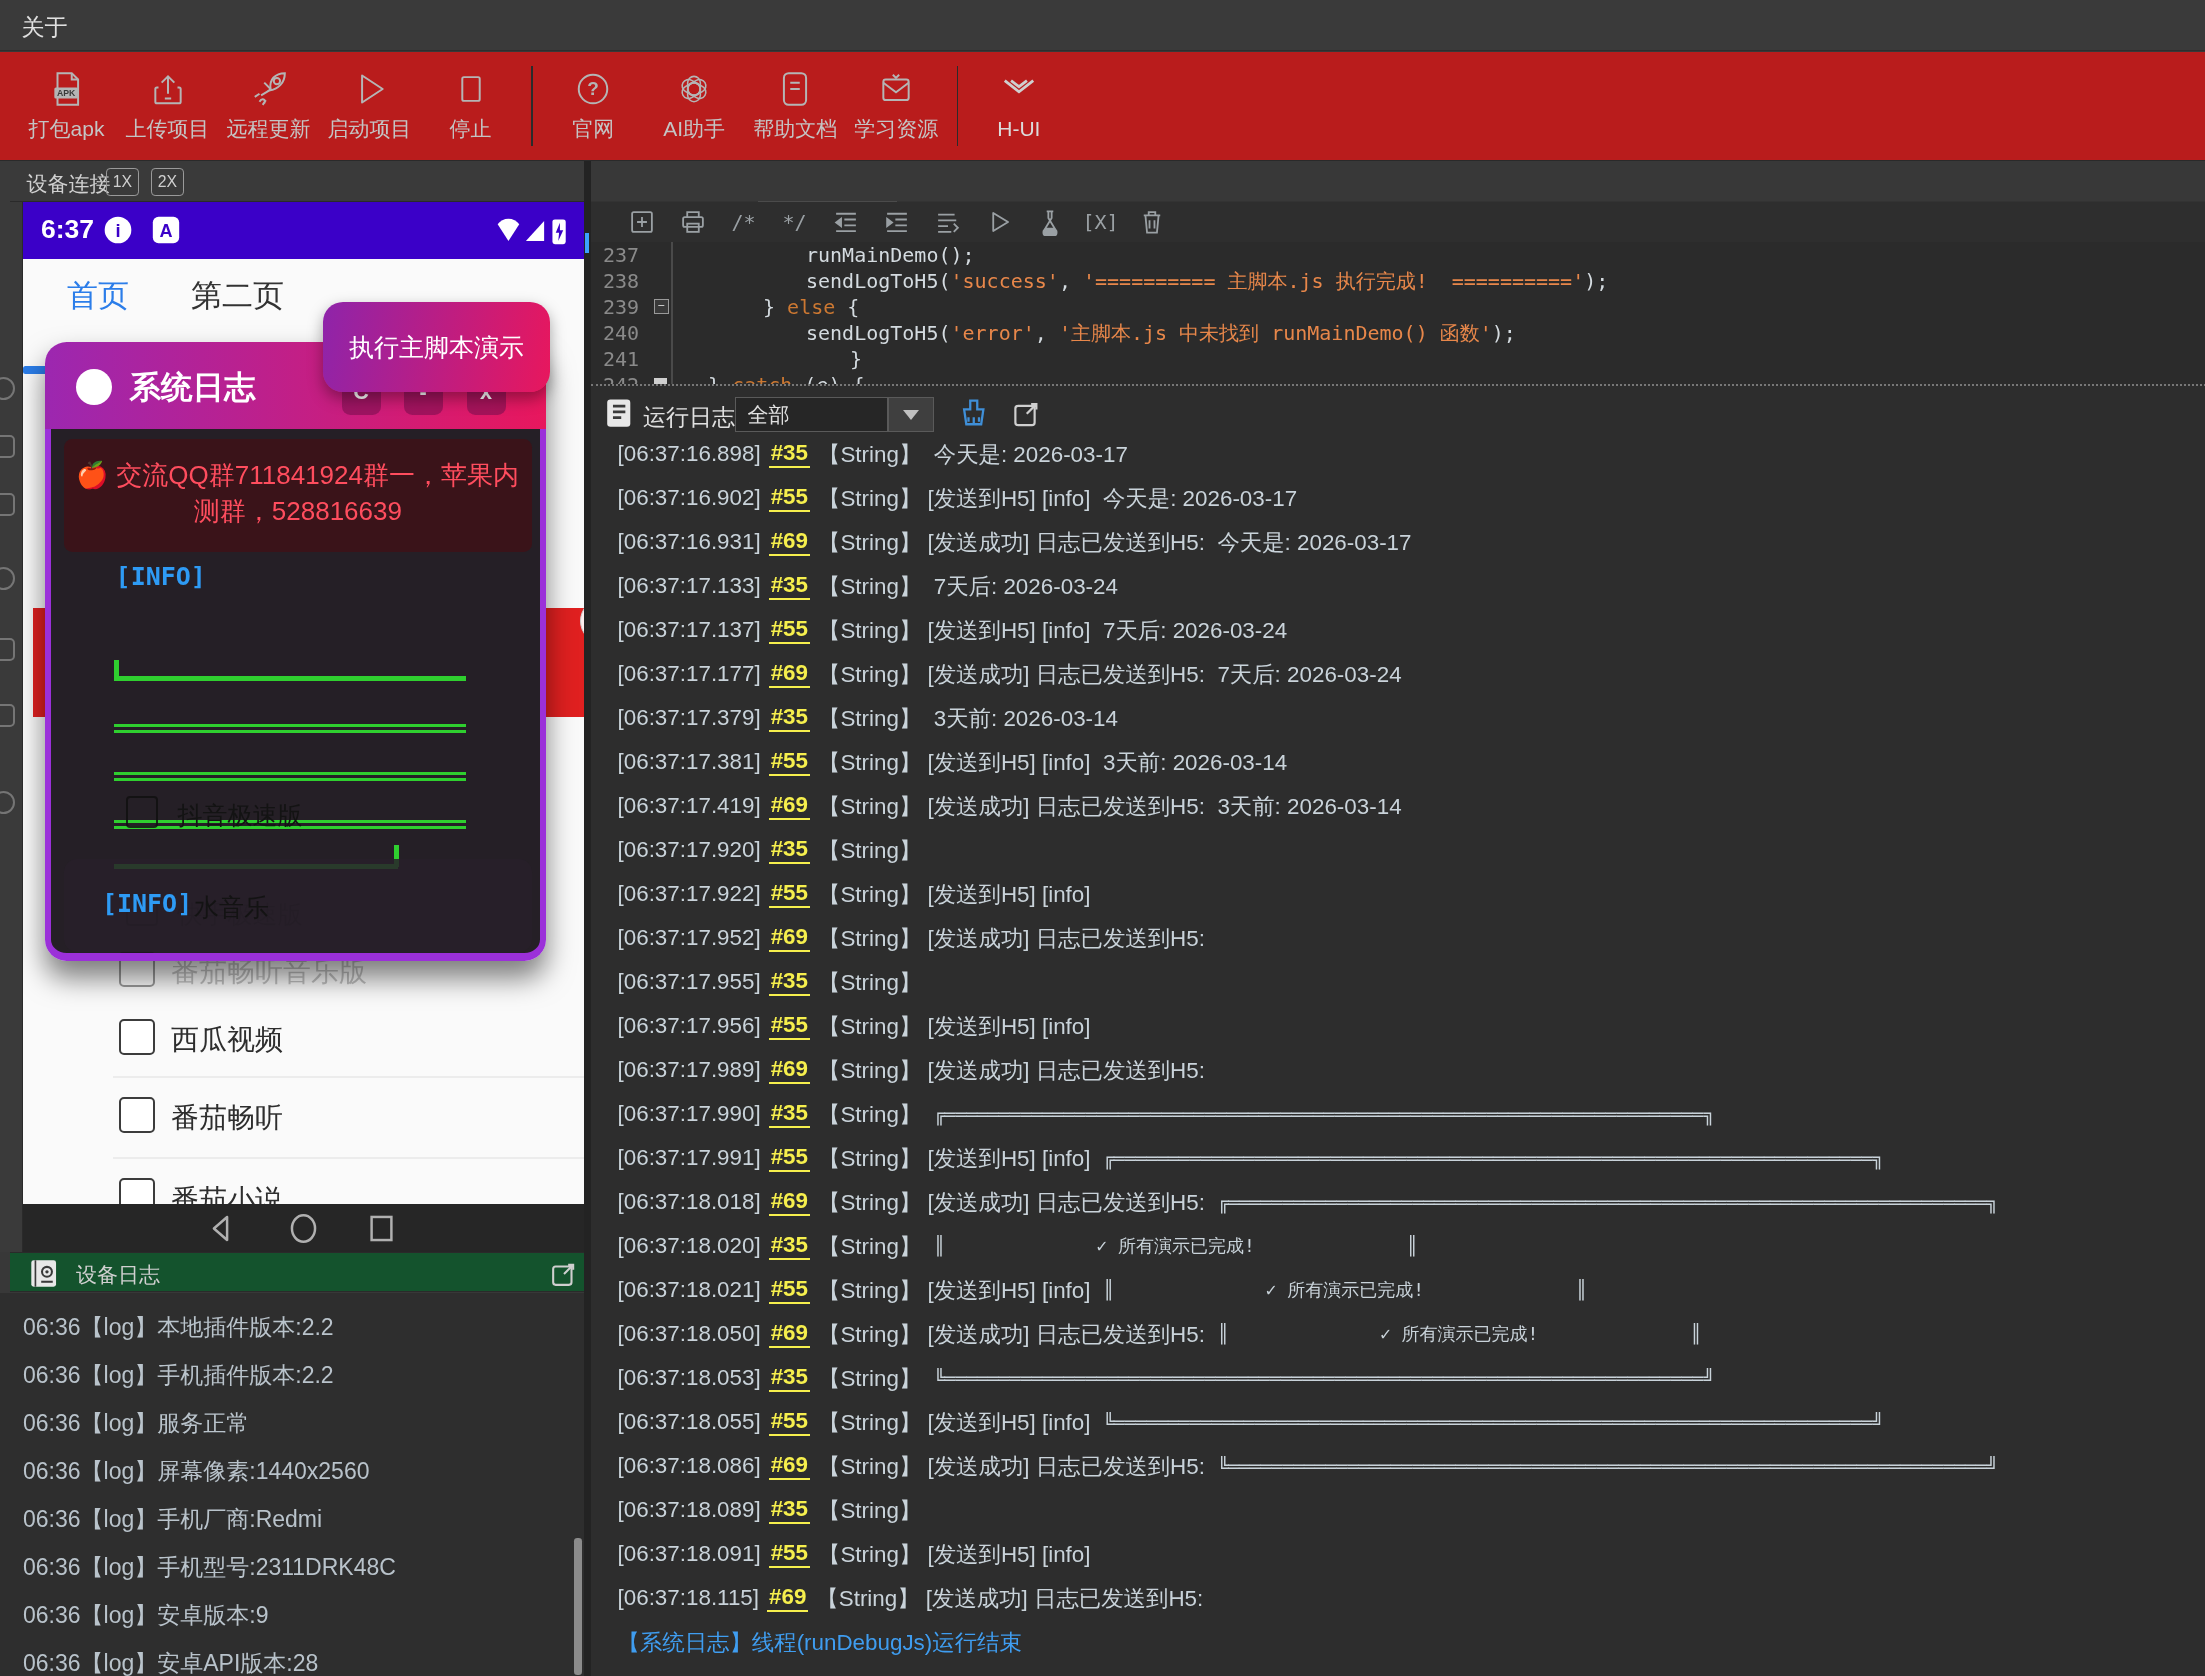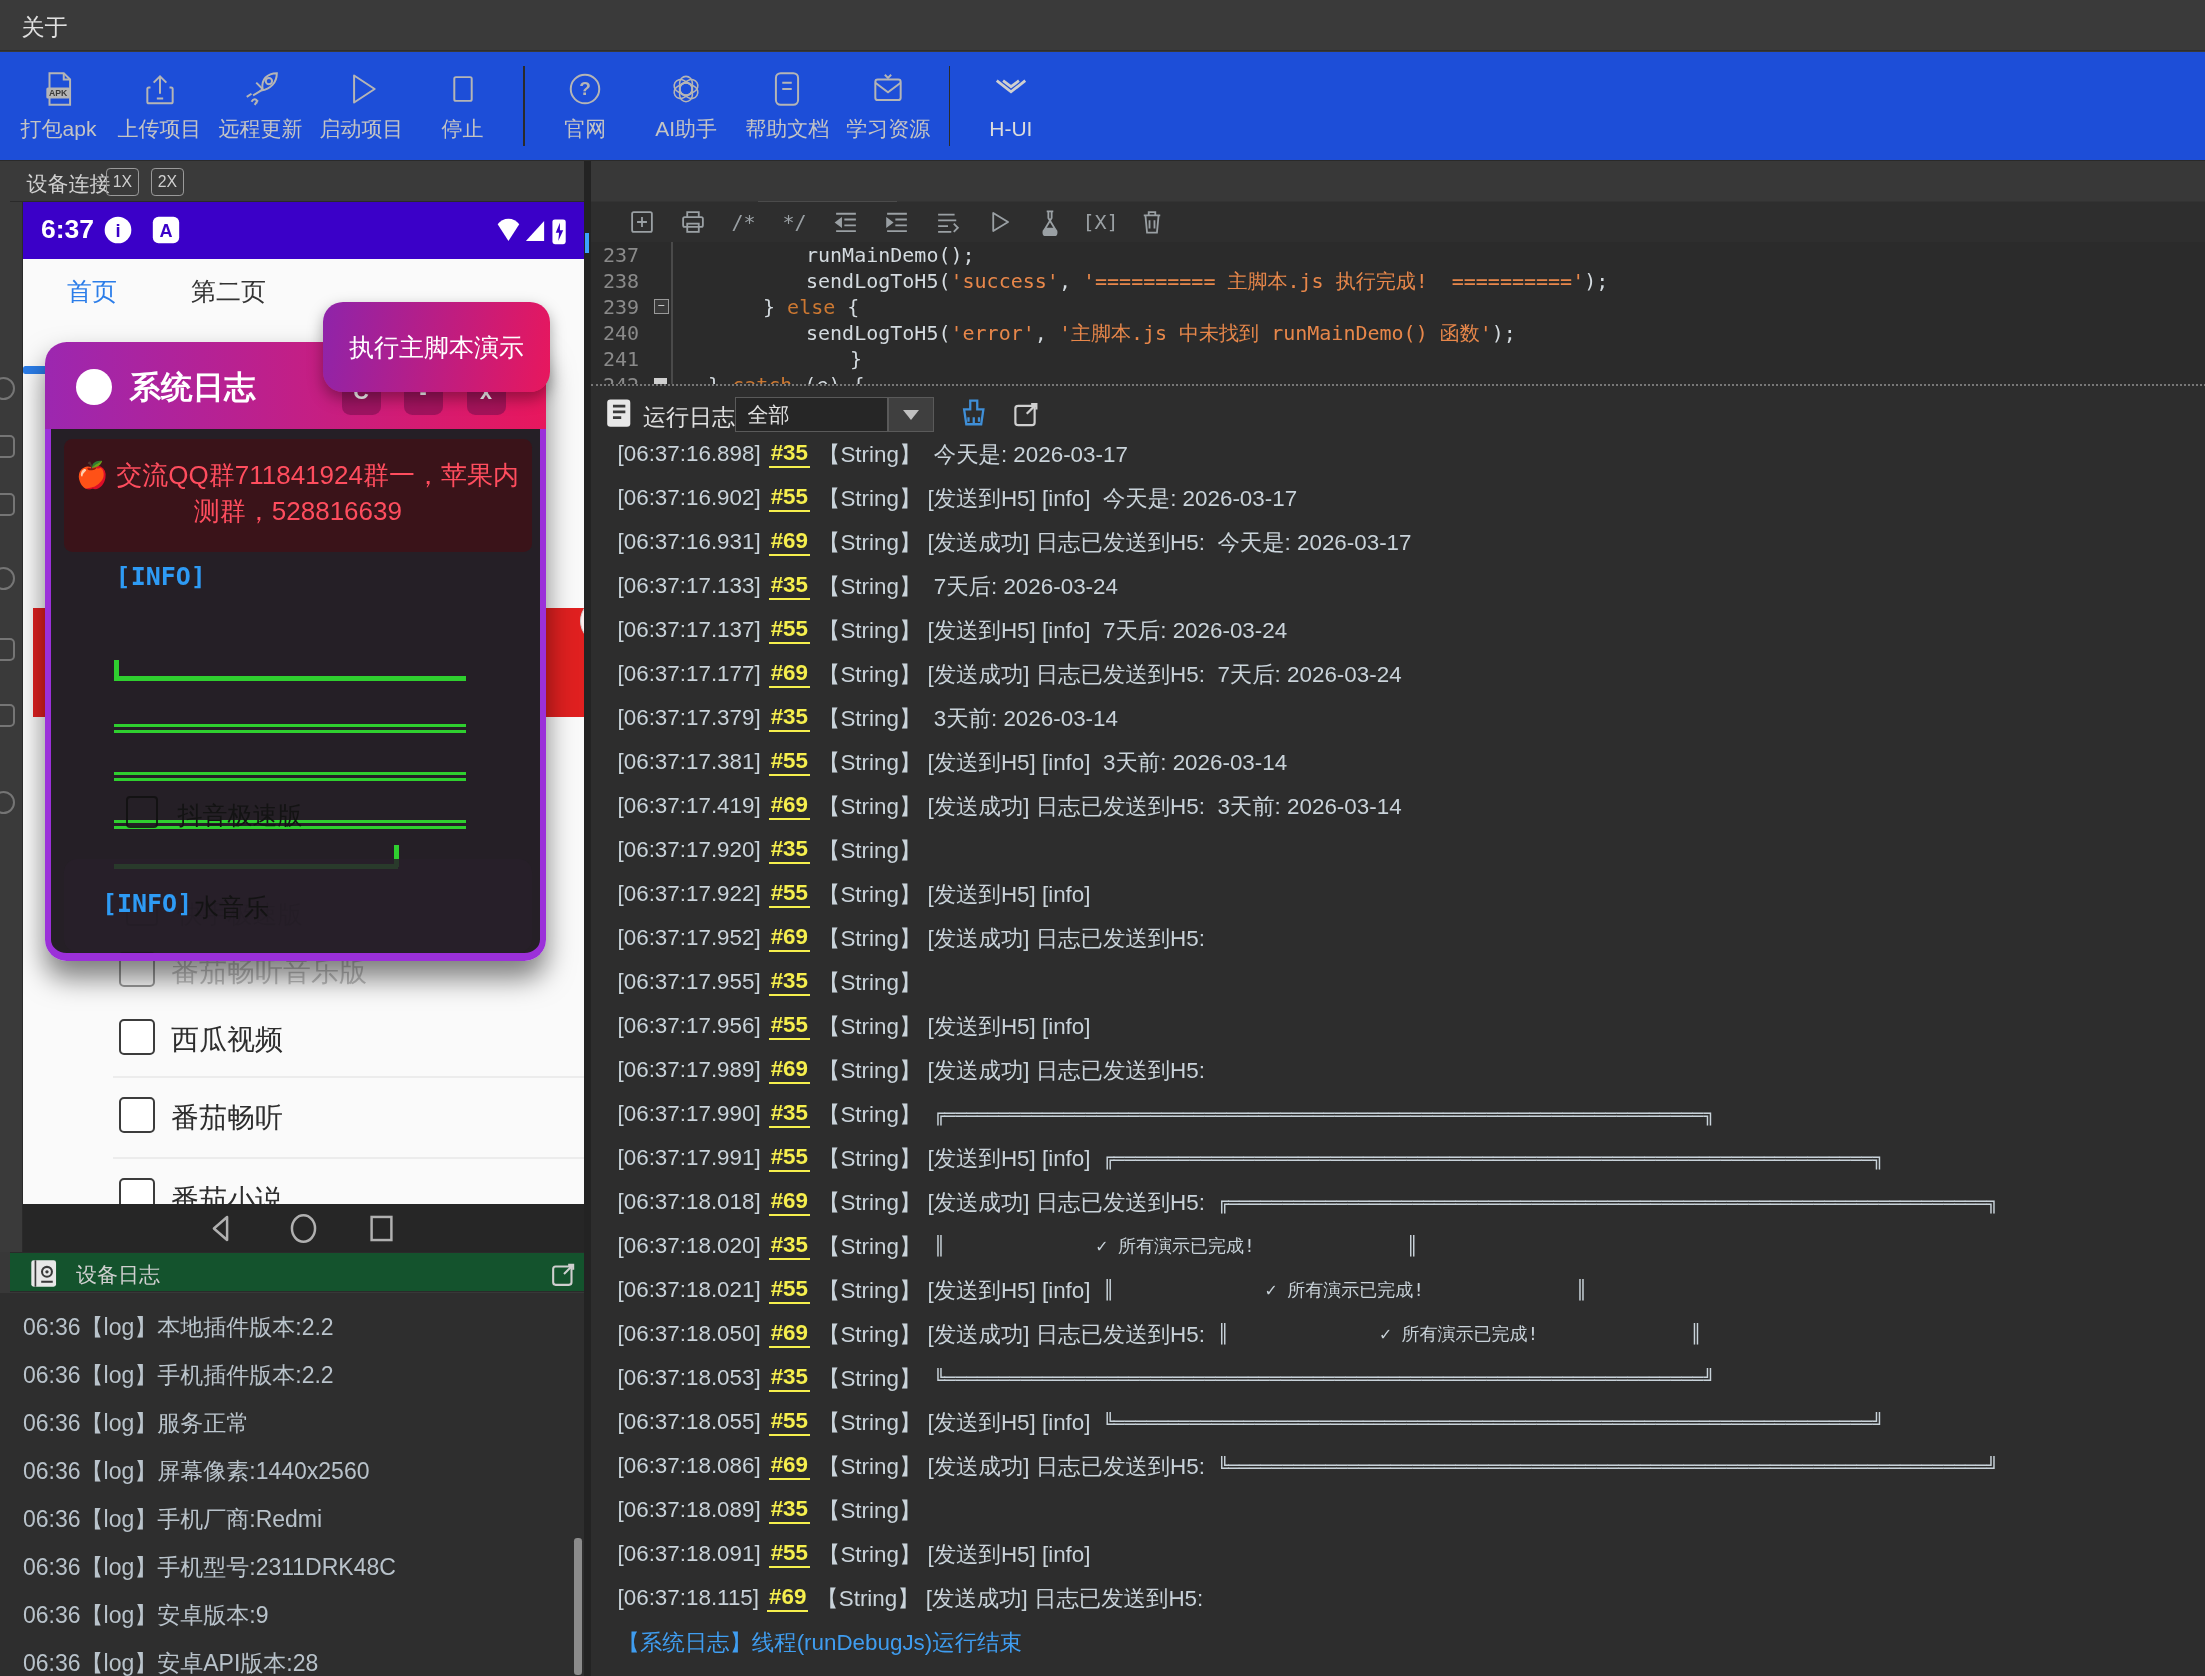--- a/index.html
+++ b/index.html
@@ -4,21 +4,21 @@
 <style>
   * { margin:0; padding:0; box-sizing:border-box; }
   html,body { width:2205px; height:1677px; background:#383838; font-family:"Liberation Sans",sans-serif; overflow:hidden; position:relative; }
   .abs { position:absolute; }
 
   
   #menubar { position:absolute; left:0; top:0; width:2205px; height:51px; background:#3a3a3a; border-bottom:0.8px solid #2e2e2e; }
   #menuAbout { position:absolute; left:21.6px; top:11.6px; font-size:23px; color:#e0e0e0;font-family:Liberation Mono, monospace; }
 
   
-  #toolbar { position:absolute; left:0; top:52px; width:2205px; height:109px; background:#1d4ed8; border-bottom:0.8px solid #2a2a2a; display:flex; align-items:center; padding-left:8px; }
+  #toolbar { position:absolute; left:0; top:52px; width:2205px; height:109px; background:#b91c1c; border-bottom:0.8px solid #2a2a2a; display:flex; align-items:center; padding-left:16px; }
   .tbtn { width:101px; height:100px; display:flex; flex-direction:column; align-items:center; justify-content:center; cursor:pointer; }
   .ticon { width:40px; height:40px; display:flex; align-items:center; justify-content:center; }
   .ticon svg { width:38px; height:38px; }
   .tlabel { margin-top:6.6px; font-size:21px; color:#c4c4c4; white-space:nowrap; }
   .tdiv { width:1.7px; height:80px; background:#2b2b2b; margin:0 10px; }
   .hui .tlabel { color:#dcdcdc; }
 
   
   #leftStrip { position:absolute; left:0; top:161px; width:23px; height:1091px; background:#3a3a3a; border-right:1.7px solid #2a2a2a; overflow:hidden; }
   .sic { position:absolute; left:-8.3px; width:23px; height:23px; border:2.1px solid #8f8f8f; opacity:.7; }
@@ -27,21 +27,21 @@
 
   
   #devHeader { position:absolute; left:10px; top:161px; width:574px; height:41px; background:#3a3a3a; border-bottom:0.8px solid #2a2a2a; }
   #devTitle { position:absolute; left:16.6px; top:9px; font-size:21px; color:#d0d0d0; }
   .zbtn { position:absolute; top:6.6px; width:33px; height:28px; border:1.7px solid #9a9a9a; border-radius:4.1px; color:#cfcfcf; font-size:15.8px; text-align:center; line-height:26px; cursor:pointer; }
 
   
   #phone { position:absolute; left:23px; top:202px; width:561px; height:1003px; background:#fafafa; overflow:hidden; }
   #statusbar { position:absolute; left:0; top:0; width:561px; height:57px; background:#3b00c8; }
   #statusTime { position:absolute; left:18px; top:11.6px; color:#fff; font-size:26.5px; font-weight:bold; }
-  .tabLbl { position:absolute; top:73px; font-size:25px; cursor:pointer; }
+  .tabLbl { position:absolute; top:73px; font-size:31px; cursor:pointer; }
   #tabHome { left:44px; color:#2b7de9; }
   #tabSecond { left:168px; color:#333; }
   #tabUnderline { position:absolute; left:0; top:164px; width:137px; height:8.3px; background:#2b7de9; border-radius:2.5px; }
   #runBtn { position:absolute; left:300px; top:100px; width:227px; height:90px; border-radius:20px; background:linear-gradient(100deg,#8e24aa,#e8175d); color:#fff; font-size:25px; display:flex; align-items:center; justify-content:center; box-shadow:0 6.6px 15px rgba(0,0,0,.35); cursor:pointer; z-index:6; }
   .redbar { position:absolute; background:#e02020; z-index:1; }
 
   
   #dialog { position:absolute; left:21.6px; top:140px; width:501px; height:619px; z-index:5; border-radius:21.6px; box-shadow:0 16.6px 28px rgba(0,0,0,.5); }
   #dlgHeader { position:absolute; left:0; top:0; width:501px; height:87px; border-radius:21.6px 21.6px 0 0; background:linear-gradient(90deg,#9c27b0,#e8175d); }
   #dlgCircle { position:absolute; left:31.5px; top:26.5px; width:36px; height:36px; border-radius:50%; background:#fff; }

